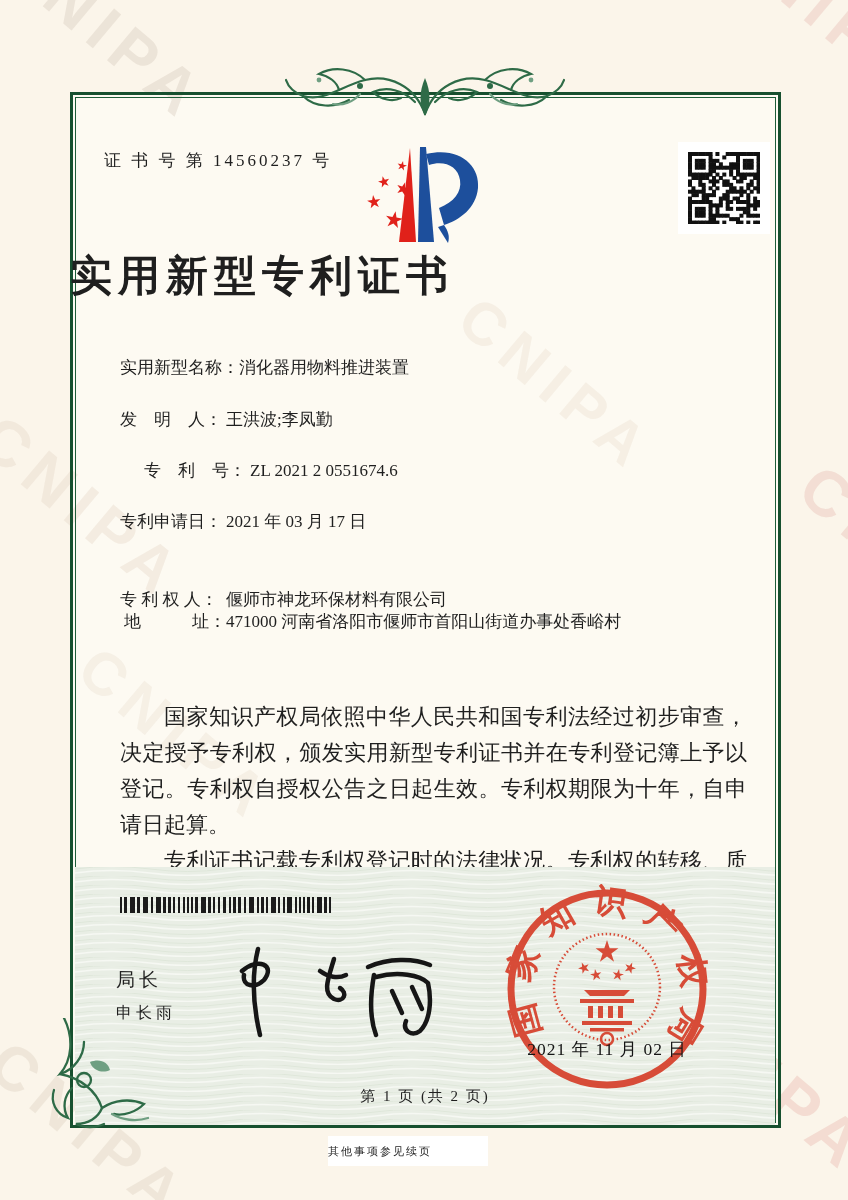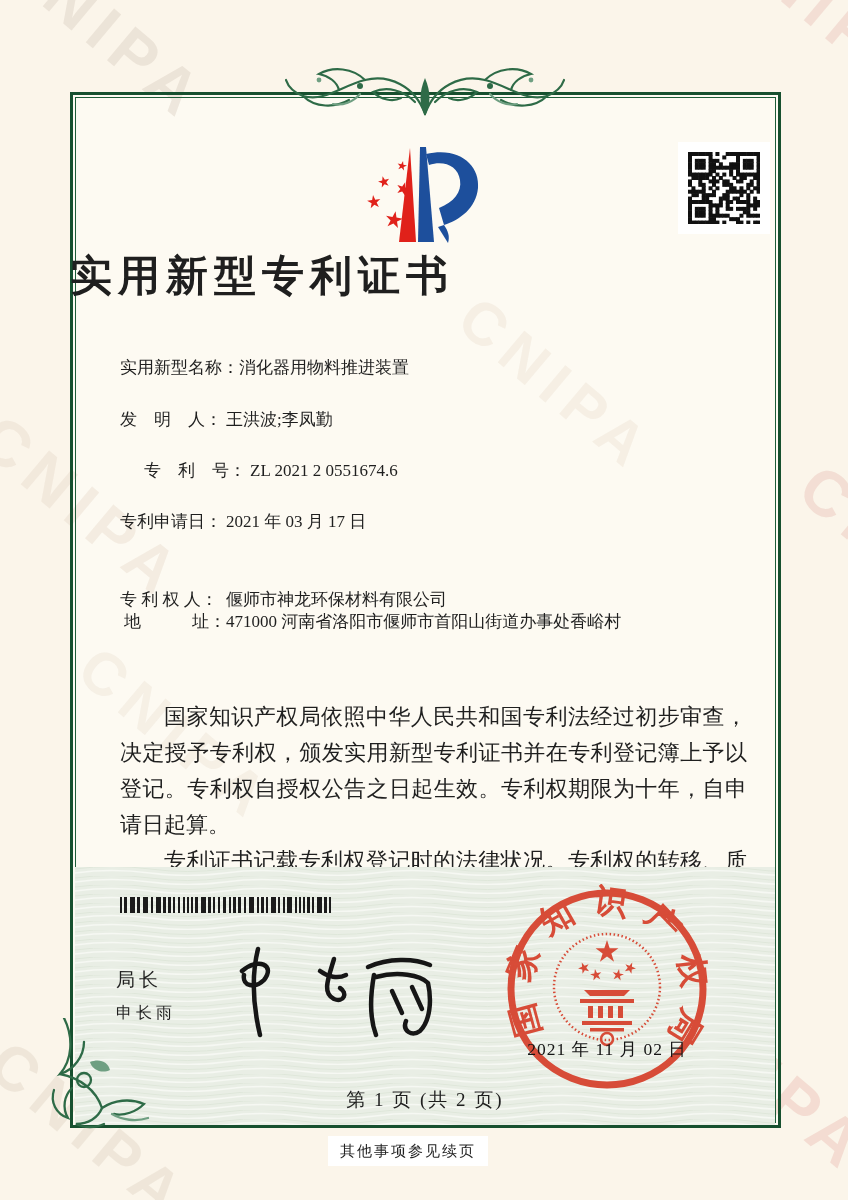--- a/index.html
+++ b/index.html
@@ -34,23 +34,23 @@
   .green-sec{position:absolute; left:75px; top:867px; width:700px; height:258px; overflow:hidden;}
   .green-sec > svg.waves{position:absolute; left:0; top:0;}
   .barcode{position:absolute; left:45px; top:30px;}
   .director-label{position:absolute; left:41px; top:100px; font-size:19px; letter-spacing:4px;}
   .director-name{position:absolute; left:41px; top:136px; font-size:16px; letter-spacing:4px;}
   .signature{position:absolute; left:147px; top:68px;}
   .seal{position:absolute; left:427px; top:17px; opacity:.93;}
   .seal-date{position:absolute; left:425px; top:170px; width:214px; text-align:center;
              font-size:17.5px; letter-spacing:1px; color:#151515;}
   .page-footer{position:absolute; left:0; top:220px; width:700px; text-align:center;
-             font-size:19px; letter-spacing:2px;}
+             font-size:15px; letter-spacing:2px;}
   .note-box{position:absolute; left:328px; top:1136px; width:160px; height:30px; background:#ffffff;
-            text-align:center; line-height:30px; font-size:15px; letter-spacing:2px; z-index:4;}
+            text-align:left; line-height:30px; font-size:11px; letter-spacing:2px; z-index:4;}
   .ornament{position:absolute; z-index:4;}
 </style>
 </head>
 <body>
 
 <div class="page">
 
   <div class="inner-bg"></div>
 
   <span class="wm" style="left:-18px;top:-8px;font-size:64px;color:rgba(214,200,186,.38);">CNIPA</span>
@@ -85,20 +85,21 @@
       <path d="M60,90 C56,100 46,106 34,106 C42,110 54,110 62,106"></path>
       <path d="M30,70 C22,78 20,90 26,100 C14,96 8,84 12,72"></path>
       <circle cx="42" cy="62" r="7"></circle>
       <path d="M48,44 C58,40 66,44 68,52 C60,56 50,52 48,44 Z" fill="#6f9f82" stroke="none"></path>
       <path d="M70,96 C80,102 94,104 106,100" stroke="#6f9f82"></path>
     </g>
   </svg>
 
   <div class="content">
 
+    <div class="cert-no">证 书 号 第 14560237 号</div>
 
     <div class="qr-box">
       <svg id="qr" width="72" height="72" viewBox="0 0 72 72">
           <rect x="0.00" y="0.00" width="4" height="4" fill="#111"></rect>
           <rect x="3.43" y="0.00" width="4" height="4" fill="#111"></rect>
           <rect x="6.86" y="0.00" width="4" height="4" fill="#111"></rect>
           <rect x="10.29" y="0.00" width="4" height="4" fill="#111"></rect>
           <rect x="13.71" y="0.00" width="4" height="4" fill="#111"></rect>
           <rect x="17.14" y="0.00" width="4" height="4" fill="#111"></rect>
           <rect x="20.57" y="0.00" width="4" height="4" fill="#111"></rect>

